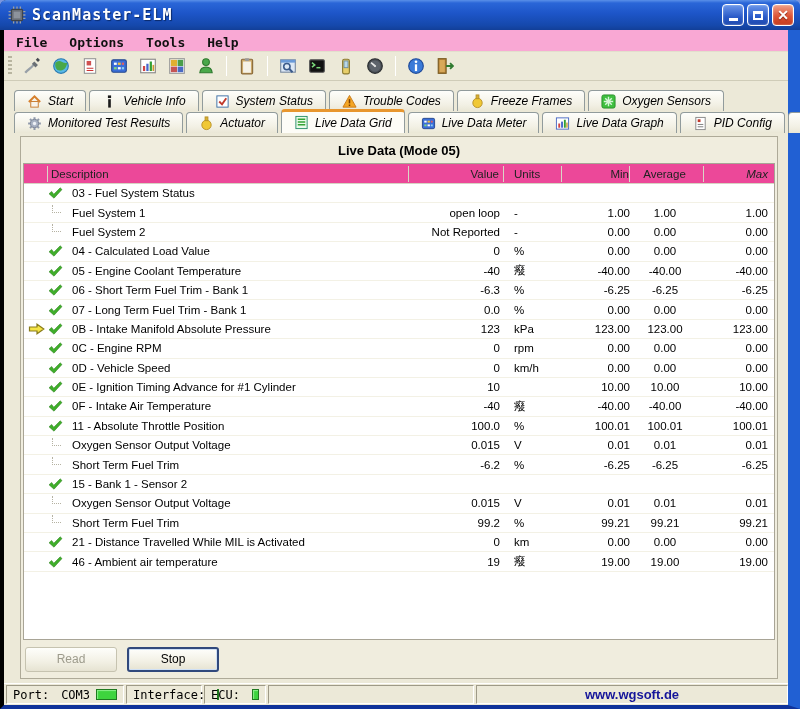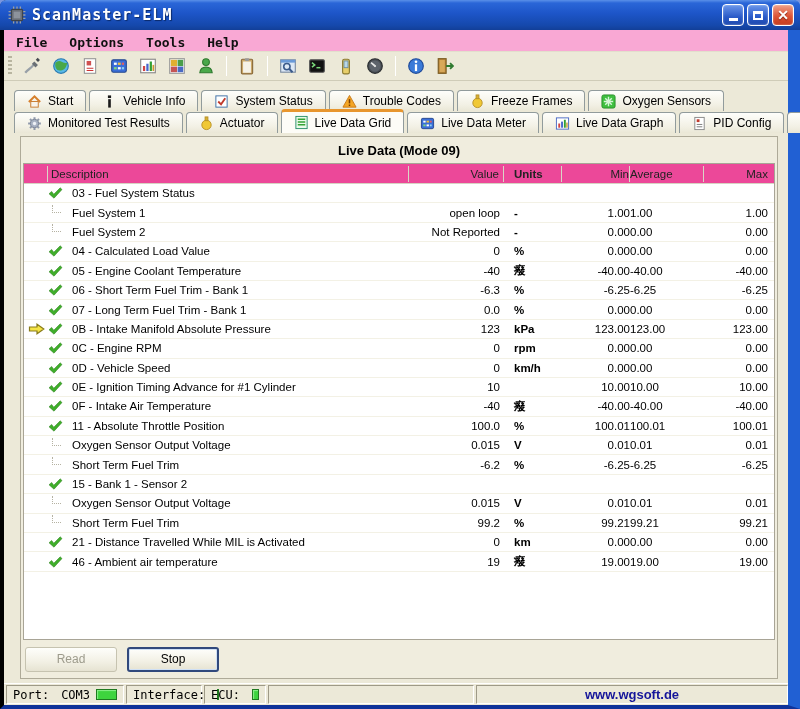--- a/index.html
+++ b/index.html
@@ -48,21 +48,21 @@
     background:#ece9d8; border-bottom:1px solid #cfccb8; padding:0 4px;
   }
   .tb-grip { width:4px; height:20px; margin-right:3px;
     background:repeating-linear-gradient(180deg,#b8b5a0 0 2px,transparent 2px 4px); }
   .tb-btn { width:24px; height:24px; display:flex; align-items:center; justify-content:center; }
   .tb-btn .icon { width:18px; height:18px; display:block; }
   .tb-sep { width:1px; height:20px; background:#c6c3ae; border-right:1px solid #fff; margin:0 3px; }
   .icon svg { width:100%; height:100%; display:block; }
 
   
-  .tabs-area { padding:8px 0 0 10px; }
+  .tabs-area { padding:8px 0 0 10px;font-style:italic; }
   .tab-row { display:flex; gap:3px; align-items:flex-end; height:22px; }
   .tab-row.second { margin-top:0; }
   .tab {
     display:flex; align-items:center; gap:6px; height:21px; padding:0 12px;
     border:1px solid #919b9c; border-bottom:none; border-radius:4px 4px 0 0;
     background:linear-gradient(180deg,#fefefb,#f2f0e4 70%,#eae7d6);
     font-size:12px; color:#000; white-space:nowrap;
   }
   .tab .icon { width:15px; height:15px; }
   .tab.active {
@@ -75,27 +75,27 @@
     flex:1 1 auto; margin:3px 10px 0 16px; border:1px solid #aeaa98;
     background:#f0edde; display:flex; flex-direction:column; padding:2px 2px 0 2px;
   }
   .panel-title { height:24px; line-height:24px; text-align:center; font-weight:bold; font-size:13px; color:#000; }
   .grid { flex:1 1 auto; border:1px solid #a8a496; background:#fff; display:flex; flex-direction:column; overflow:hidden; }
   .grid-header {
     flex:0 0 20px; display:flex; align-items:center; background:#ec4899;
     border-bottom:1px solid #d6d3c2; font-size:11.5px; color:#222;
   }
   .grid-header .hc { border-right:1px solid #d9d6c6; height:16px; line-height:16px; }
-  .grid-header .hc:last-child { border-right:none; }
+  .grid-header .hc:last-child { border-right:none;font-style:italic; }
   .h-spacer { width:24px; }
   .h-desc { flex:1; padding-left:3px; }
   .c-value { width:95px; text-align:right; padding-right:4px; }
-  .c-units { width:58px; padding-left:10px; text-align:left;font-weight:bold; }
+  .c-units { width:58px; padding-left:10px; text-align:left; }
   .c-min { width:68px; text-align:right; padding-right:0; }
-  .c-avg { width:74px; text-align:left; padding-right:4px; }
+  .c-avg { width:74px; text-align:center; padding-right:4px; }
   .c-max { width:70px; text-align:right; padding-right:6px; }
   .grid-body { flex:1 1 auto; }
   .row { display:flex; align-items:center; height:19.4px; font-size:11.5px; color:#000; border-bottom:1px solid #f3f1e5; }
   .cell-arrow { width:24px; display:flex; align-items:center; justify-content:center; }
   .cell-arrow .icon { width:17px; height:12px; }
   .cell-marker { width:22px; display:flex; align-items:center; justify-content:flex-start; }
   .cell-marker .icon { width:15px; height:12px; }
   .tree-elbow { width:9px; height:8px; border-left:1px dotted #b5b2a2; border-bottom:1px dotted #b5b2a2; margin:0 0 7px 4px; }
   .cell-desc { flex:1; padding-left:2px; white-space:nowrap; overflow:hidden; }
 
@@ -431,21 +431,21 @@
               <path d="M5 9 H11 M5 11.5 H11" stroke="#777"></path>
             </svg>
           </span>
           <span>PID Config</span>
         </div>
         <div class="tab"></div>
       </div>
   </div>
 
   <div class="panel">
-    <div class="panel-title">Live Data (Mode 09)</div>
+    <div class="panel-title">Live Data (Mode 05)</div>
     <div class="grid">
       <div class="grid-header">
         <span class="hc h-spacer"></span>
         <span class="hc h-desc">Description</span>
         <span class="hc c-value">Value</span>
         <span class="hc c-units">Units</span>
         <span class="hc c-min">Min</span>
         <span class="hc c-avg">Average</span>
         <span class="hc c-max">Max</span>
       </div>

